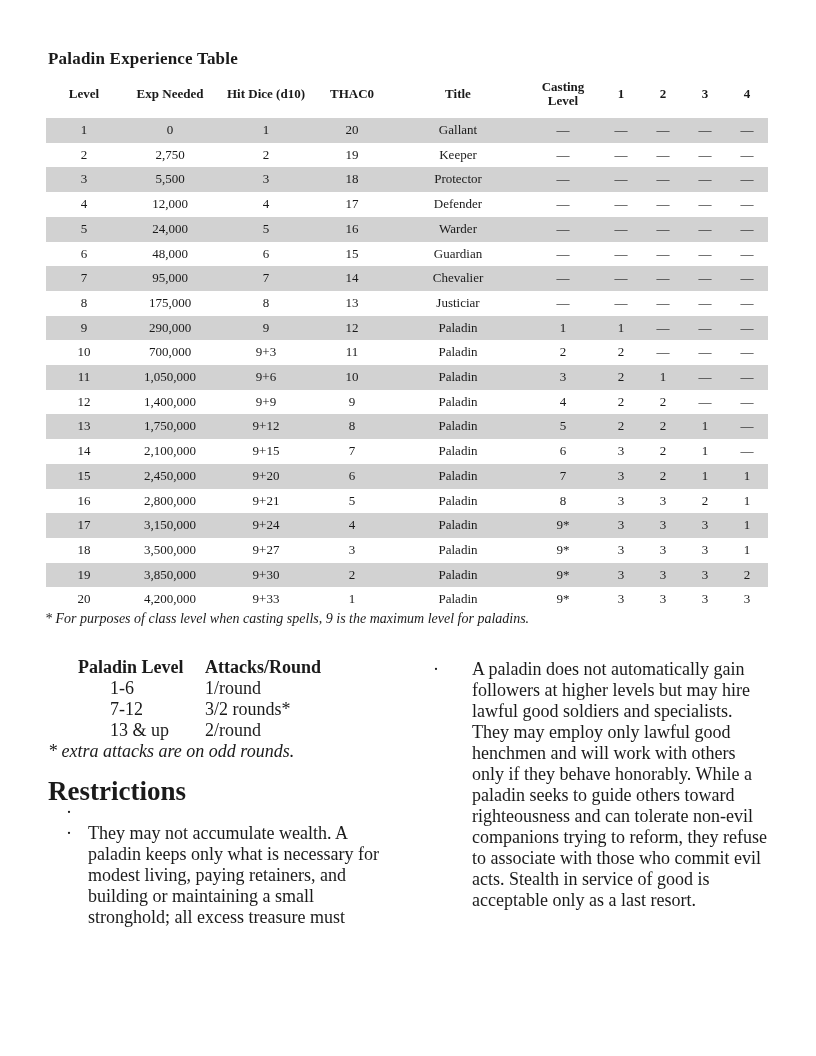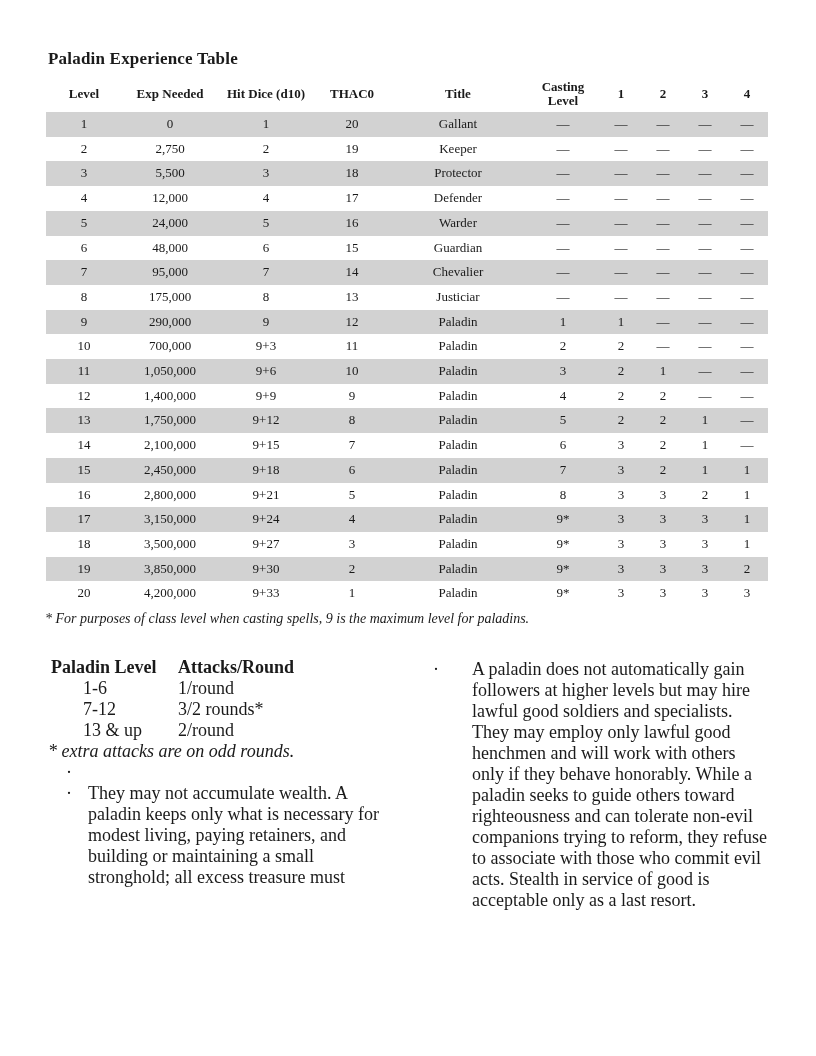--- a/index.html
+++ b/index.html
@@ -18,36 +18,36 @@
   }
   table.exp-table {
     position:absolute; top:80px; left:46px;
     width:722px;
     border-collapse:collapse;
     table-layout:fixed;
     font-size:13px;
   }
   table.exp-table th {
     font-weight:bold; text-align:center; vertical-align:middle;
-    height:31px; line-height:14px; padding-bottom:4px;
+    height:31px; line-height:14px; padding-bottom:10px;
   }
   table.exp-table td {
     text-align:center; vertical-align:middle;
     height:24.7px; line-height:24.7px;
     white-space:nowrap; overflow:hidden;
   }
   table.exp-table tbody tr:nth-child(odd) { background:var(--row-shade, #d2d2d2); }
   .table-footnote {
     position:absolute; top:611px; left:45px;
     font-size:14px; font-style:italic;
   }
   .col-left  { position:absolute; top:657px; left:48px;  width:348px; font-size:18px; line-height:21px; }
   .col-right { position:absolute; top:659px; left:430px; width:322px; font-size:18px; line-height:21px; }
   table.attacks-table {
-    border-collapse:collapse; margin-left:3px;
+    border-collapse:collapse; margin-left:30px;
     font-size:18px; line-height:21px;font-family:Liberation Serif, serif;
   }
   table.attacks-table th {
     font-weight:bold; text-align:left; white-space:nowrap;
   }
   table.attacks-table th:first-child, table.attacks-table td:first-child { width:127px; }
   table.attacks-table td:first-child { padding-left:32px; }
   table.attacks-table td { white-space:nowrap; }
   .attacks-note { font-style:italic; }
   .restrictions-heading { margin-top:19px; font-weight:bold; }
@@ -262,21 +262,21 @@
           <td>Paladin</td>
           <td>6</td>
           <td>3</td>
           <td>2</td>
           <td>1</td>
           <td>—</td>
         </tr>
         <tr>
           <td>15</td>
           <td>2,450,000</td>
-          <td>9+18</td>
+          <td>9+20</td>
           <td>6</td>
           <td>Paladin</td>
           <td>7</td>
           <td>3</td>
           <td>2</td>
           <td>1</td>
           <td>1</td>
         </tr>
         <tr>
           <td>16</td>
@@ -361,20 +361,21 @@
             <td>3/2 rounds*</td>
           </tr>
           <tr>
             <td>13 &amp; up</td>
             <td>2/round</td>
           </tr>
         </tbody>
     </table>
     <p class="attacks-note">* extra attacks are on odd rounds.</p>
 
+    <h2 class="restrictions-heading">Restrictions</h2>
 
     <div class="bullet">
       <span class="dot">·</span>
     </div>
     <div class="bullet">
       <span class="dot">·</span>
       <span class="btext">They may not accumulate wealth. A paladin keeps only what is necessary for modest living, paying retainers, and building or maintaining a small stronghold; all excess treasure must</span>
     </div>
   </div>
 

